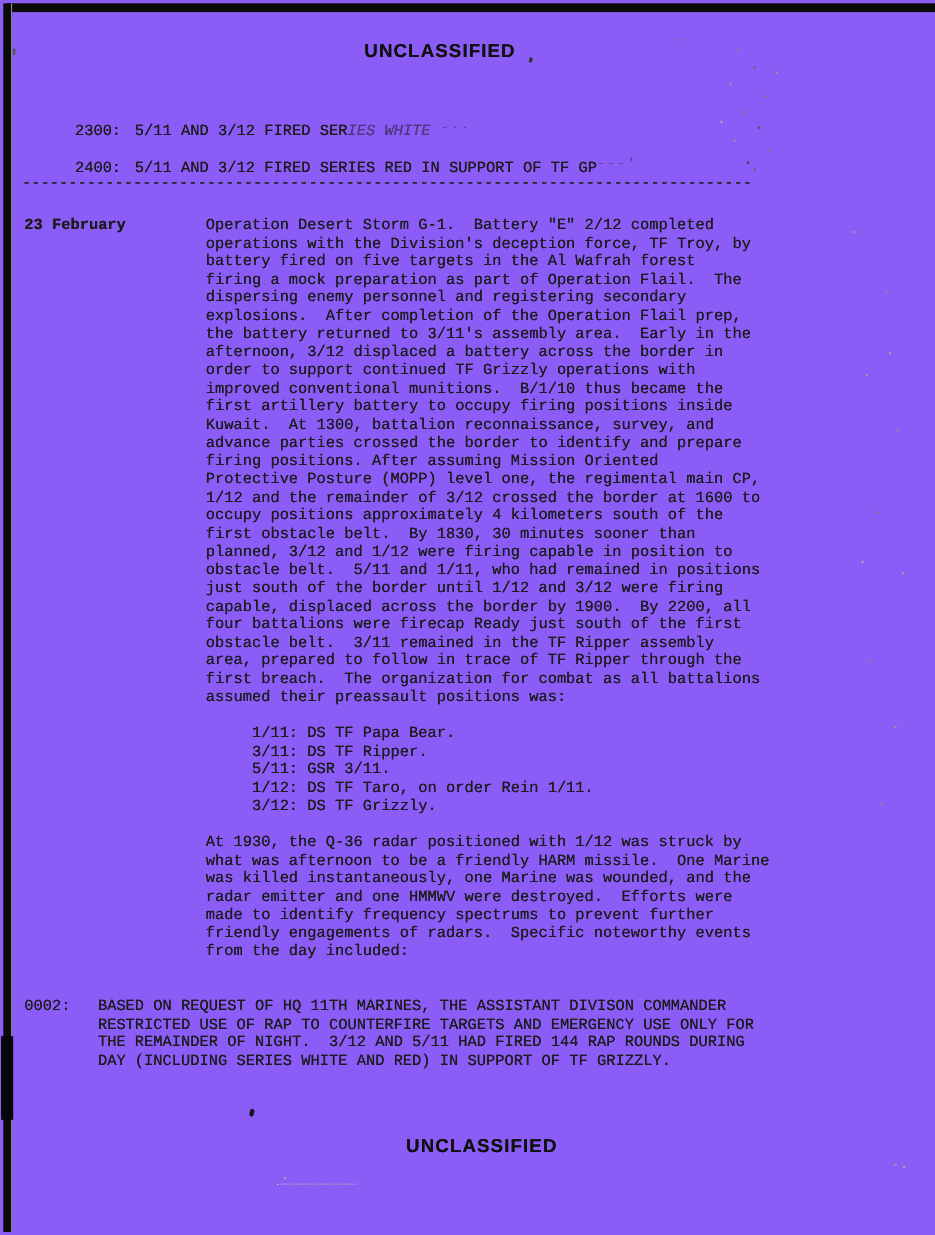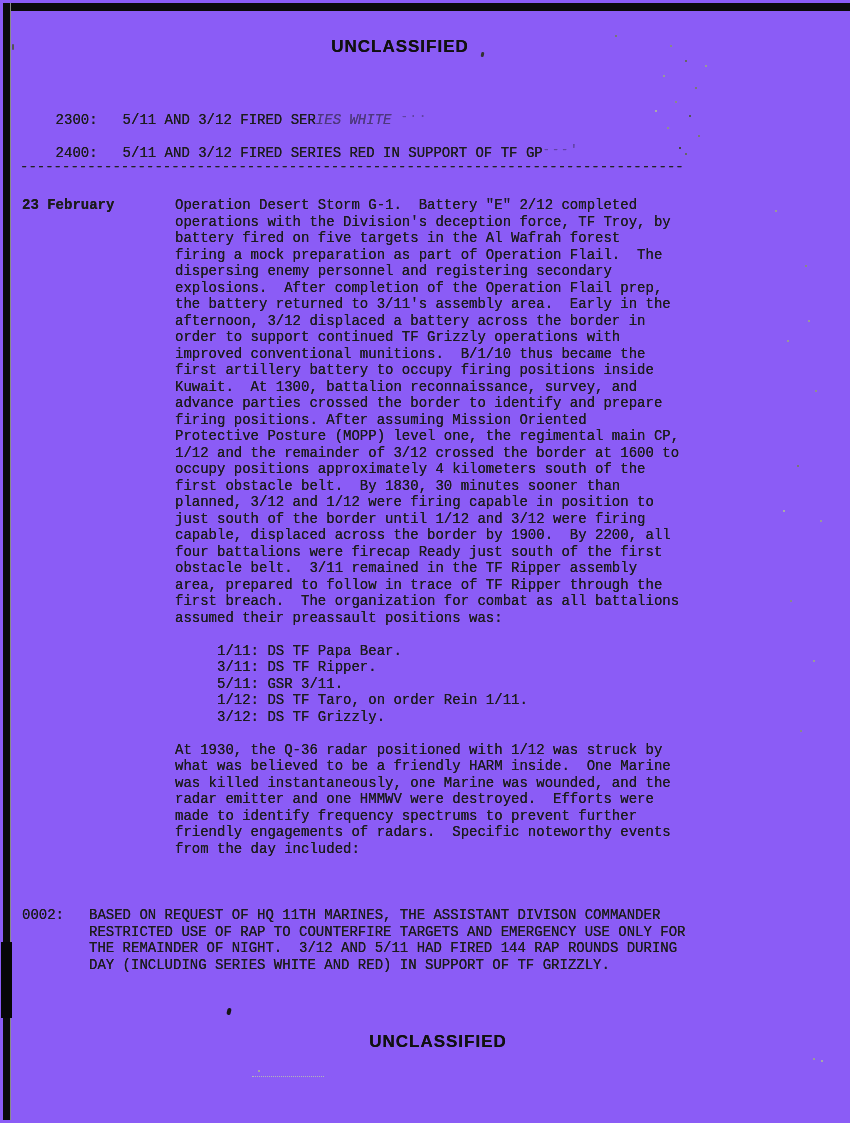--- a/index.html
+++ b/index.html
@@ -22,27 +22,27 @@
   }
   .footer-class{
     position:absolute; top:1032px; left:0; width:876px; text-align:center;
     font-family:"Liberation Sans","DejaVu Sans",sans-serif;
     font-weight:bold; font-size:17px; letter-spacing:1px; color:#111;
   }
   
   .log-row{ position:absolute; left:22px; white-space:pre; }
   .row-2300{ top:96px; }
   .row-2400{ top:129px; }
-  .time{ display:inline-block; width:67px; }
+  .time{ display:inline-block; width:67px;text-align:center; }
   .seg-faded{ opacity:.55;font-style:italic; }
   .seg-ghost{ opacity:.38; display:inline-block; transform:translateY(-4px); font-size:12px; letter-spacing:2px; }
   .separator{ position:absolute; left:20px; top:159px; white-space:pre; color:#222; }
   
   .daily-date{ position:absolute; left:22px; top:197px; white-space:pre;font-weight:bold; }
-  .daily-lines{ position:absolute; left:175px; top:197px; line-height:16.5px; }
+  .daily-lines{ position:absolute; left:187px; top:197px; line-height:16.5px; }
   .line{ white-space:pre; min-height:16.5px; }
   
   .label-0002{ position:absolute; left:22px; top:907px; white-space:pre; }
   .lines-0002{ position:absolute; left:89px; top:907px; line-height:16.5px; }
   
   .speck{ position:absolute; background:#222; }
   .speck-header-comma{ left:481px; top:52px; width:3px; height:5px; border-radius:2px; background:#333; transform:rotate(12deg); }
   .speck-apostrophe{ left:227px; top:1008px; width:4px; height:7px; border-radius:2px; background:#161616; transform:rotate(14deg); }
   .speck-margin{ left:12px; top:44px; width:2px; height:6px; background:#555; border-radius:1px; }
   .noise-a{ position:absolute; left:615px; top:35px; width:2px; height:2px; background:#777;
@@ -91,36 +91,37 @@
       <div class="line">improved conventional munitions.  B/1/10 thus became the</div>
       <div class="line">first artillery battery to occupy firing positions inside</div>
       <div class="line">Kuwait.  At 1300, battalion reconnaissance, survey, and</div>
       <div class="line">advance parties crossed the border to identify and prepare</div>
       <div class="line">firing positions. After assuming Mission Oriented</div>
       <div class="line">Protective Posture (MOPP) level one, the regimental main CP,</div>
       <div class="line">1/12 and the remainder of 3/12 crossed the border at 1600 to</div>
       <div class="line">occupy positions approximately 4 kilometers south of the</div>
       <div class="line">first obstacle belt.  By 1830, 30 minutes sooner than</div>
       <div class="line">planned, 3/12 and 1/12 were firing capable in position to</div>
+      <div class="line">obstacle belt.  5/11 and 1/11, who had remained in positions</div>
       <div class="line">just south of the border until 1/12 and 3/12 were firing</div>
       <div class="line">capable, displaced across the border by 1900.  By 2200, all</div>
       <div class="line">four battalions were firecap Ready just south of the first</div>
       <div class="line">obstacle belt.  3/11 remained in the TF Ripper assembly</div>
       <div class="line">area, prepared to follow in trace of TF Ripper through the</div>
       <div class="line">first breach.  The organization for combat as all battalions</div>
       <div class="line">assumed their preassault positions was:</div>
       <div class="line">&nbsp;</div>
       <div class="line">     1/11: DS TF Papa Bear.</div>
       <div class="line">     3/11: DS TF Ripper.</div>
       <div class="line">     5/11: GSR 3/11.</div>
       <div class="line">     1/12: DS TF Taro, on order Rein 1/11.</div>
       <div class="line">     3/12: DS TF Grizzly.</div>
       <div class="line">&nbsp;</div>
       <div class="line">At 1930, the Q-36 radar positioned with 1/12 was struck by</div>
-      <div class="line">what was believed to be a friendly HARM inside.  One Marine</div>
+      <div class="line">what was afternoon to be a friendly HARM missile.  One Marine</div>
       <div class="line">was killed instantaneously, one Marine was wounded, and the</div>
       <div class="line">radar emitter and one HMMWV were destroyed.  Efforts were</div>
       <div class="line">made to identify frequency spectrums to prevent further</div>
       <div class="line">friendly engagements of radars.  Specific noteworthy events</div>
       <div class="line">from the day included:</div>
     </div>
 
   <div class="label-0002">0002:</div>
   <div class="lines-0002">
       <div class="line">BASED ON REQUEST OF HQ 11TH MARINES, THE ASSISTANT DIVISON COMMANDER</div>

